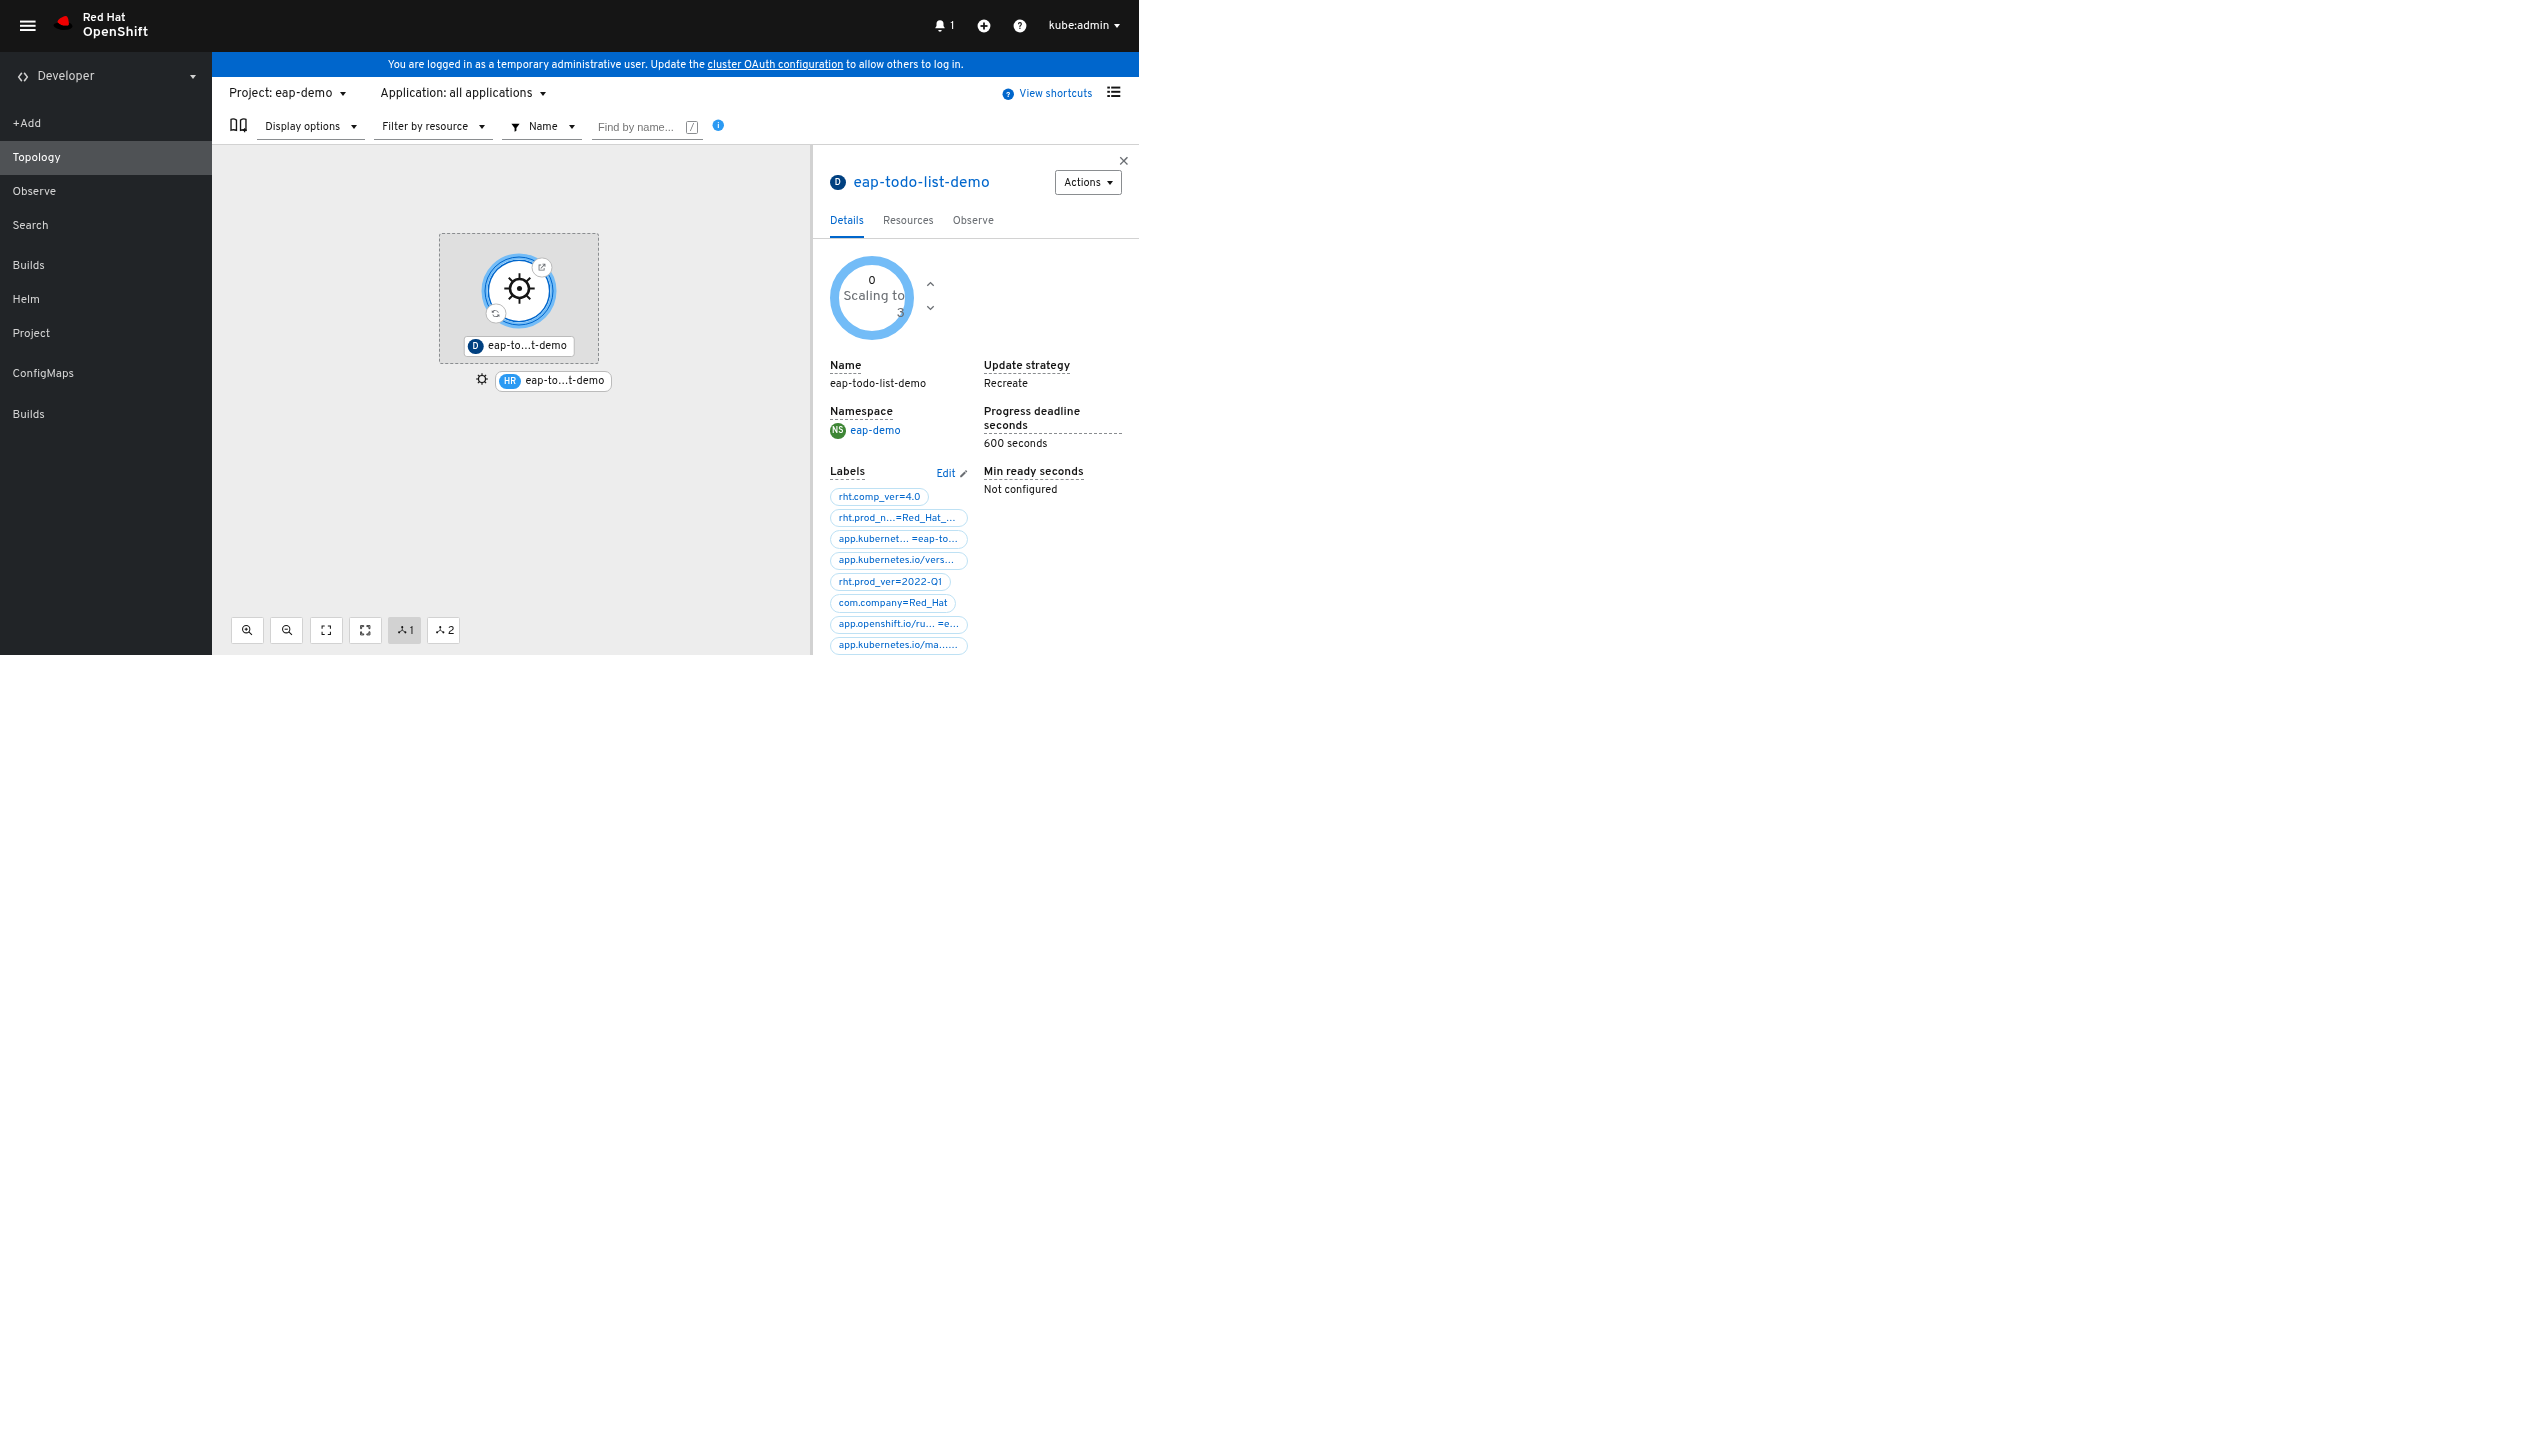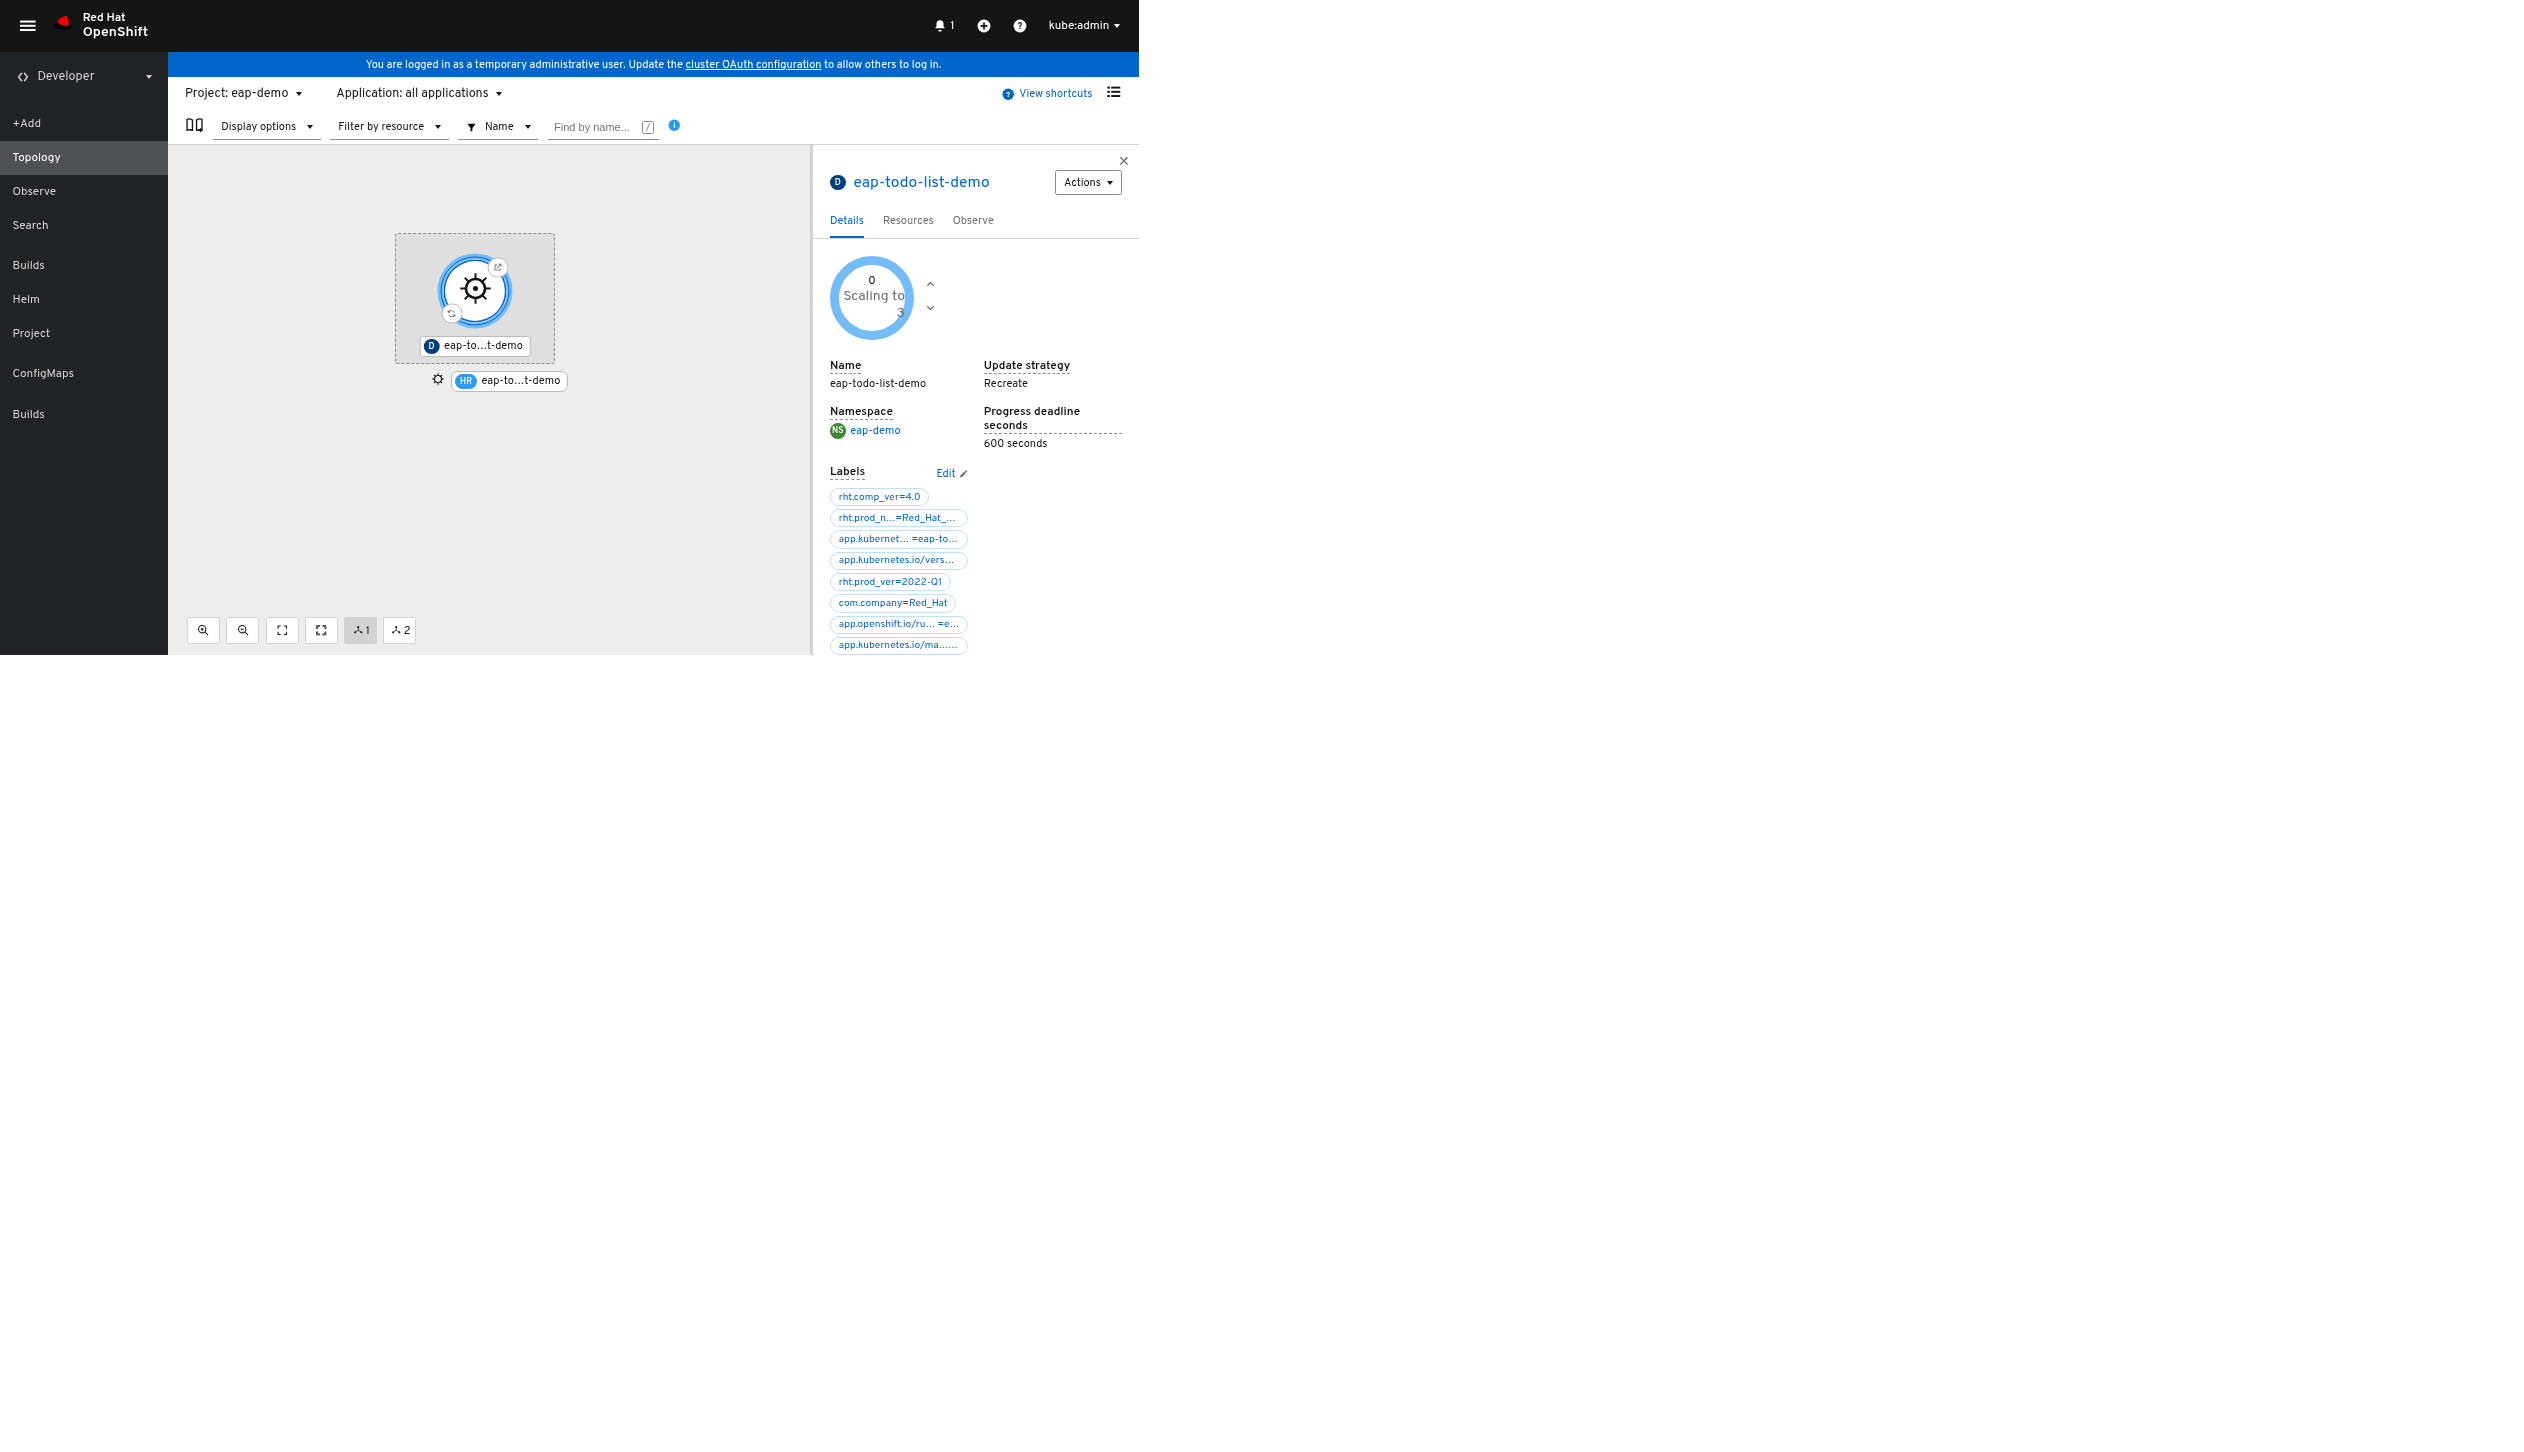--- a/index.html
+++ b/index.html
@@ -20,21 +20,21 @@
 .mast-icon { position: relative; cursor: pointer; display: flex; align-items: center; }
 .mast-icon svg { width: 14px; height: 14px; fill: #fff; }
 .notif-count { margin-left: 3.1px; font-size: 11.7px; }
 .user-menu { display: flex; align-items: center; gap: 4.7px; cursor: pointer; font-size: 11.7px; }
 .caret-down { display: inline-block; border-left: 3.9px solid transparent; border-right: 3.9px solid transparent; border-top: 4.7px solid #fff; }
 
 
 .body { flex: 1; display: flex; min-height: 0; }
 
 
-.sidebar { width: 168px; background: #212427; color: #d2d2d2; flex-shrink: 0; display: flex; flex-direction: column; }
+.sidebar { width: 212px; background: #212427; color: #d2d2d2; flex-shrink: 0; display: flex; flex-direction: column; }
 .perspective { height: 50px; display: flex; align-items: center; padding: 0 15.6px; cursor: pointer; border-bottom: 0px solid #3c3f42; }
 .perspective svg { width: 14px; height: 14px; fill: #d2d2d2; margin-right: 7.8px; }
 .perspective .label { flex: 1; font-size: 12.5px; }
 .perspective .caret-down { border-top-color: #d2d2d2; }
 .nav { padding-top: 4.7px; }
 .nav-item { height: 34px; display: flex; align-items: center; padding: 0 12.5px; font-size: 11.7px; cursor: pointer; color: #d2d2d2; }
 .nav-item.active { background: #4f5255; position: relative; color: #fff;}
 .nav-item.active::before { content:""; position:absolute; left:0; top:0; bottom:0; width:2.3px; background:#2b9af3; display:none;}
 
 
@@ -456,20 +456,24 @@
                     <span class="label-chip">rht.prod_n…=Red_Hat_Run…</span>
                     <span class="label-chip">app.kubernet… =eap-todo…</span>
                     <span class="label-chip">app.kubernetes.io/vers… =4…</span>
                     <span class="label-chip">rht.prod_ver=2022-Q1</span>
                     <span class="label-chip">com.company=Red_Hat</span>
                     <span class="label-chip">app.openshift.io/ru… =eap-…</span>
                     <span class="label-chip">app.kubernetes.io/ma… =H…</span>
                     <span class="label-chip">helm.sh/chart=eap-xp4-1.0.0</span>
                   </dd>
               </div>
+              <div class="dl" style="grid-column:2; grid-row:3;">
+                <dt>Min ready seconds</dt>
+                <dd>Not configured</dd>
+              </div>
             </div>
           </div>
         </aside>
       </div>
     </main>
   </div>
 </div>
 
 
 </body></html>

